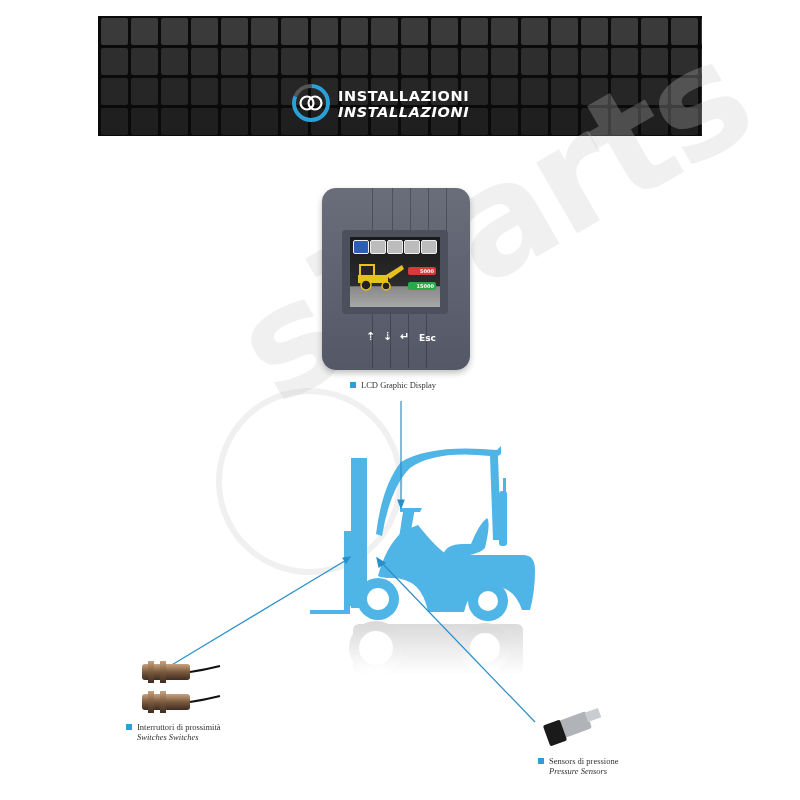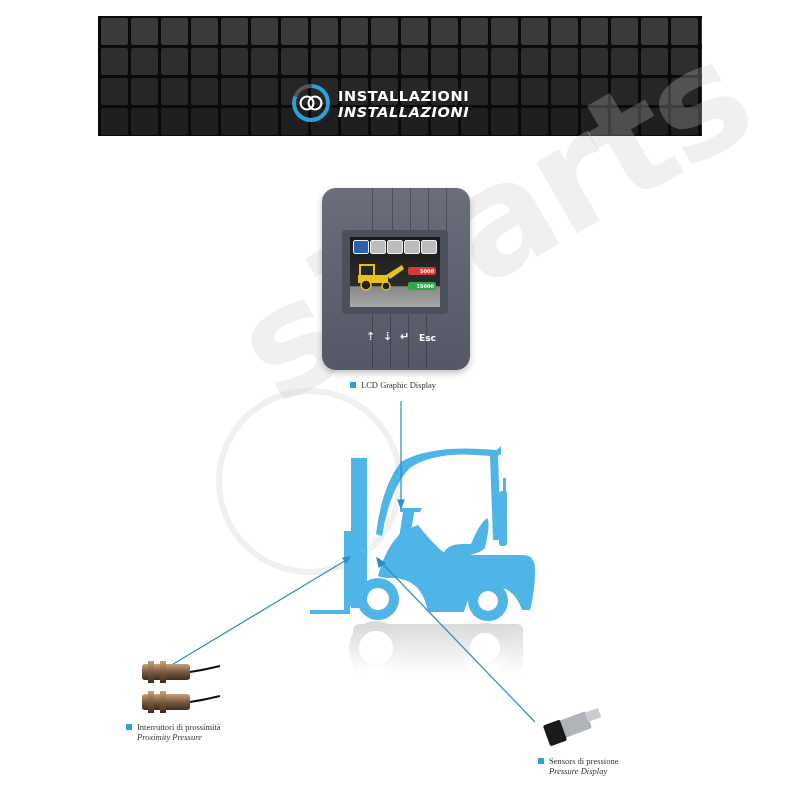--- a/index.html
+++ b/index.html
@@ -245,20 +245,20 @@
 
     <g>
       <rect x="460" y="700" width="32" height="18" rx="3" fill="#b0b3b8" transform="rotate(-20 476 709)"></rect>
       <rect x="488" y="694" width="14" height="10" fill="#c9ccd0" transform="rotate(-20 495 699)"></rect>
       <rect x="448" y="706" width="18" height="22" rx="2" fill="#1a1a1a" transform="rotate(-20 457 717)"></rect>
     </g>
   </svg>
 
   <div class="label" style="left:28px;top:706px">
     <div><span class="sq"></span><span>Interruttori di prossimità</span></div>
-    <div class="sub">Proximity Pressure</div>
+    <div class="sub">Switches Switches</div>
   </div>
 
   <div class="label" style="left:440px;top:740px">
     <div><span class="sq"></span><span>Sensors di pressione</span></div>
-    <div class="sub">Pressure Display</div>
+    <div class="sub">Pressure Sensors</div>
   </div>
 </div>
 
 </body></html>

